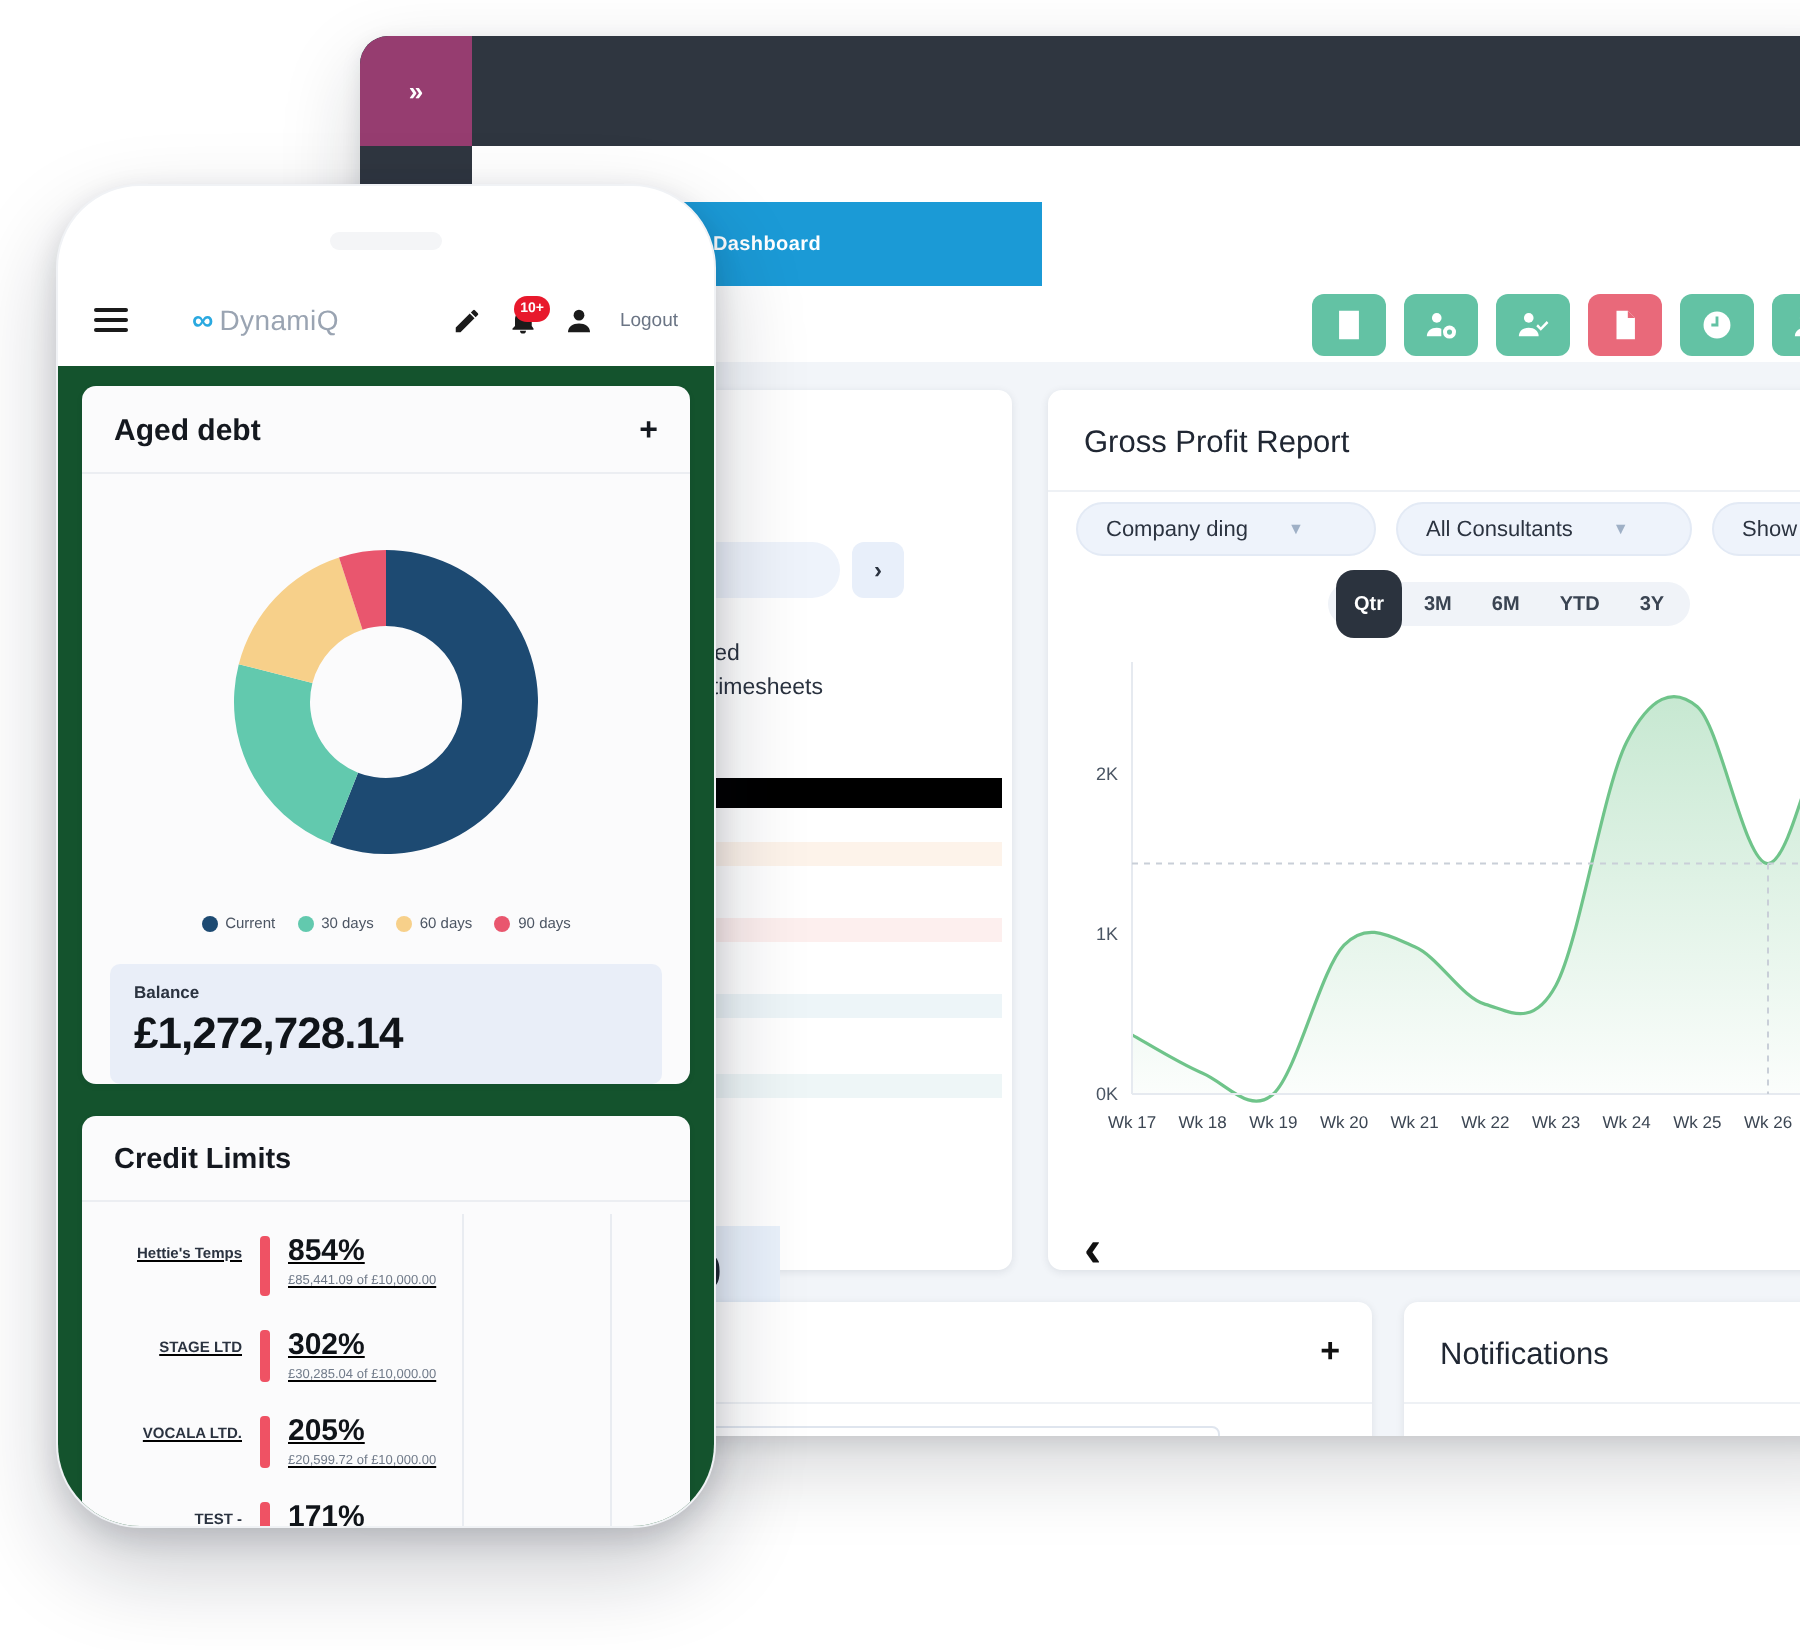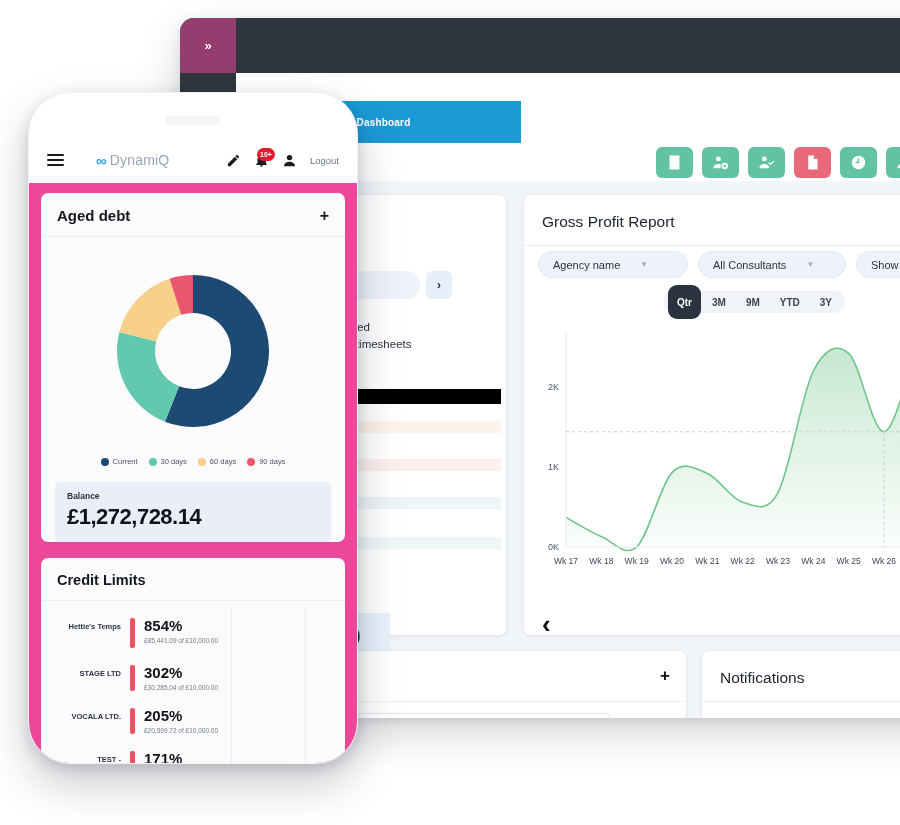--- a/index.html
+++ b/index.html
@@ -179,21 +179,21 @@
   .hdr-ico svg { width:15px; height:15px; fill:#1b1b1b; display:block; }
   .bell-wrap { position:relative; }
   .badge {
     position:absolute; right:-6px; top:-5px;
     min-width:13px; height:13px; border-radius:7px; background:#e8192c;
     color:#fff; font-size:7px; font-weight:700;
     display:flex; align-items:center; justify-content:center; padding:0 3px;
   }
   .logout-lbl { font-size:9.5px; color:#6b7585; }
 
-  .ph-body { position:absolute; left:0; top:90px; width:100%; bottom:0; background:#ec4899; padding:10px 12px; }
+  .ph-body { position:absolute; left:0; top:90px; width:100%; bottom:0; background:#14532d; padding:10px 12px; }
   .ph-card { background:#fbfbfc; border-radius:7px; box-shadow:0 1px 3px rgba(20,30,50,.07); }
   .ph-card-head {
     display:flex; align-items:center; justify-content:space-between;
     padding:14px 16px 12px 16px;
     border-bottom:1px solid #eceef2;
   }
   .ph-card-title { font-size:15px; font-weight:700; color:#14181f; }
   .ph-plus { font-size:16px; font-weight:700; color:#14181f; cursor:pointer; line-height:1; }
 
   .donut-area { padding:14px 0 8px 0; display:flex; flex-direction:column; align-items:center; }
@@ -203,21 +203,21 @@
 
   .balance-box {
     margin:8px 14px 16px 14px; background:#e9eef8; border-radius:5px;
     padding:9px 12px 12px 12px;
   }
   .balance-lbl { font-size:8.5px; font-weight:700; color:#2b3340; }
   .balance-val { font-size:22px; font-weight:700; color:#101419; letter-spacing:-.5px; margin-top:3px;}
 
   .credit-card { margin-top:12px; }
   .cl-title { font-size:14.5px; font-weight:700; color:#14181f; padding:14px 16px 12px 16px; border-bottom:1px solid #eceef2;}
-  .cl-list { padding:12px 16px 4px 0; position:relative; }
+  .cl-list { padding:12px 16px 4px 0; position:relative;text-decoration:underline; }
   .cl-vline { position:absolute; top:6px; bottom:0; width:1px; background:#e9ecf1; }
   .cl-v1 { left:190px; }
   .cl-v2 { left:264px; }
   .cl-row { display:flex; align-items:flex-start; gap:9px; padding:5px 14px 12px 14px; }
   .cl-name { width:66px; text-align:right; font-size:7.5px; font-weight:700; color:#2b3340; line-height:1.35; padding-top:4px;}
   .cl-bar { width:5px; border-radius:2px; background:#ef5264; flex:none; }
   .cl-info .cl-pct { font-size:15px; font-weight:700; color:#101419; line-height:1.05;}
   .cl-info .cl-sub { font-size:6.5px; color:#717b8a; margin-top:3px; }
 </style>
 </head>
@@ -317,41 +317,41 @@
           <span>0</span>
         </div>
       </div>
 
       <div class="card card-gp">
         <div class="card-title">Gross Profit Report</div>
         <div class="card-rule"></div>
 
         <div class="gp-filters">
           <div class="pill-select" style="width:150px">
-            <span>Agency name</span>
+            <span>Company ding</span>
             <span class="cv">▼</span>
           </div>
           <div class="pill-select" style="width:148px">
             <span>All Consultants</span>
             <span class="cv">▼</span>
           </div>
           <div class="pill-select" style="width:110px">
             <span>Show Marg</span>
           </div>
         </div>
 
         <div class="range-tabs">
           <div class="rt on">
               <span>Qtr</span>
             </div>
           <div class="rt">
               <span>3M</span>
             </div>
           <div class="rt">
-              <span>9M</span>
+              <span>6M</span>
             </div>
           <div class="rt">
               <span>YTD</span>
             </div>
           <div class="rt">
               <span>3Y</span>
             </div>
         </div>
 
         <div class="chart-wrap">

